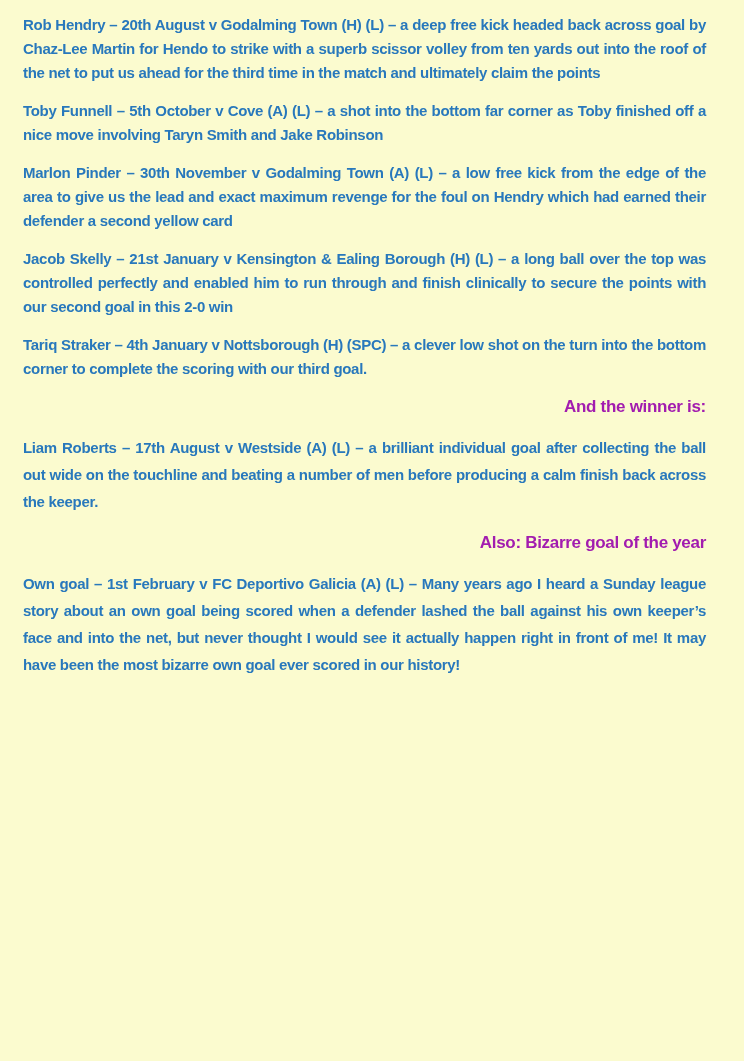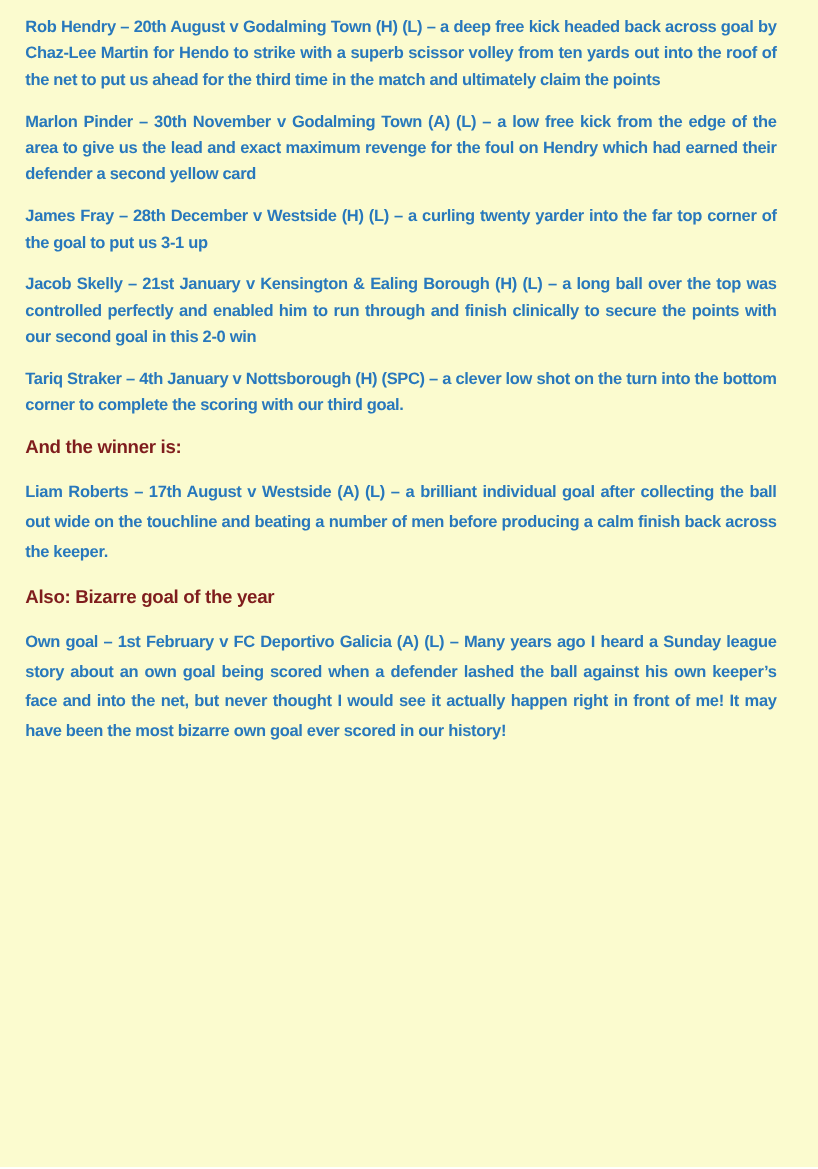--- a/index.html
+++ b/index.html
@@ -25,27 +25,27 @@
     text-align: justify;
   }
   .nomination {
     color: #2878BC;
     font-size: 15px;
     line-height: 24px;
     font-weight: 700;
     letter-spacing: -0.3px;
   }
   .section-heading {
-    color: #7f1d1d;
+    color: #a21caf;
     font-size: 17px;
     line-height: 24px;
     font-weight: 700;
     letter-spacing: -0.3px;
     margin: 0 0 15px 0;
-    text-align: left;
+    text-align: right;
   }
   .feature {
     color: #2878BC;
     font-size: 15px;
     line-height: 27px;
     font-weight: 700;
     letter-spacing: -0.3px;
     margin: 0 0 16px 0;
   }
   .page-bottom-edge {
@@ -56,22 +56,22 @@
     height: 2px;
     background: #FFFFFF;
   }
 </style>
 </head>
 <body>
 
 <div class="page">
 
   <p class="nomination">Rob Hendry – 20th August v Godalming Town (H) (L) –  a deep free kick headed back across goal by Chaz-Lee Martin for Hendo to strike with a superb scissor volley from ten yards out into the roof of the net to put us ahead for the third time in the match and ultimately claim the points</p>
+  <p class="nomination">Toby Funnell – 5th October v Cove (A) (L) – a shot into the bottom far corner as Toby finished off a nice move involving Taryn Smith and Jake Robinson</p>
   <p class="nomination">Marlon Pinder – 30th November v Godalming Town (A) (L) – a low free kick from the edge of the area to give us the lead and exact maximum revenge for the foul on Hendry which had earned their defender a second yellow card</p>
-  <p class="nomination">James Fray – 28th December v Westside (H) (L) – a curling twenty yarder into the far top corner of the goal to put us 3-1 up</p>
   <p class="nomination">Jacob Skelly – 21st January v Kensington &amp; Ealing Borough (H) (L) – a long ball over the top was controlled perfectly and enabled him to run through and finish clinically to secure the points with our second goal in this 2-0 win</p>
   <p class="nomination">Tariq Straker – 4th January v Nottsborough (H) (SPC) – a clever low shot on the turn into the bottom corner to complete the scoring with our third goal.</p>
 
   <p class="section-heading">And the winner is:</p>
 
   <p class="feature">Liam Roberts – 17th August v Westside (A) (L) – a brilliant individual goal after collecting the ball out wide on the touchline and beating a number of men before producing a calm finish back across the keeper.</p>
 
   <p class="section-heading">Also: Bizarre goal of the year</p>
 
   <p class="feature">Own goal – 1st February v FC Deportivo Galicia (A) (L) – Many years ago I heard a Sunday league story about an own goal being scored when a defender lashed the ball against his own keeper’s face and into the net, but never thought I would see it actually happen right in front of me! It may have been the most bizarre own goal ever scored in our history!</p>

